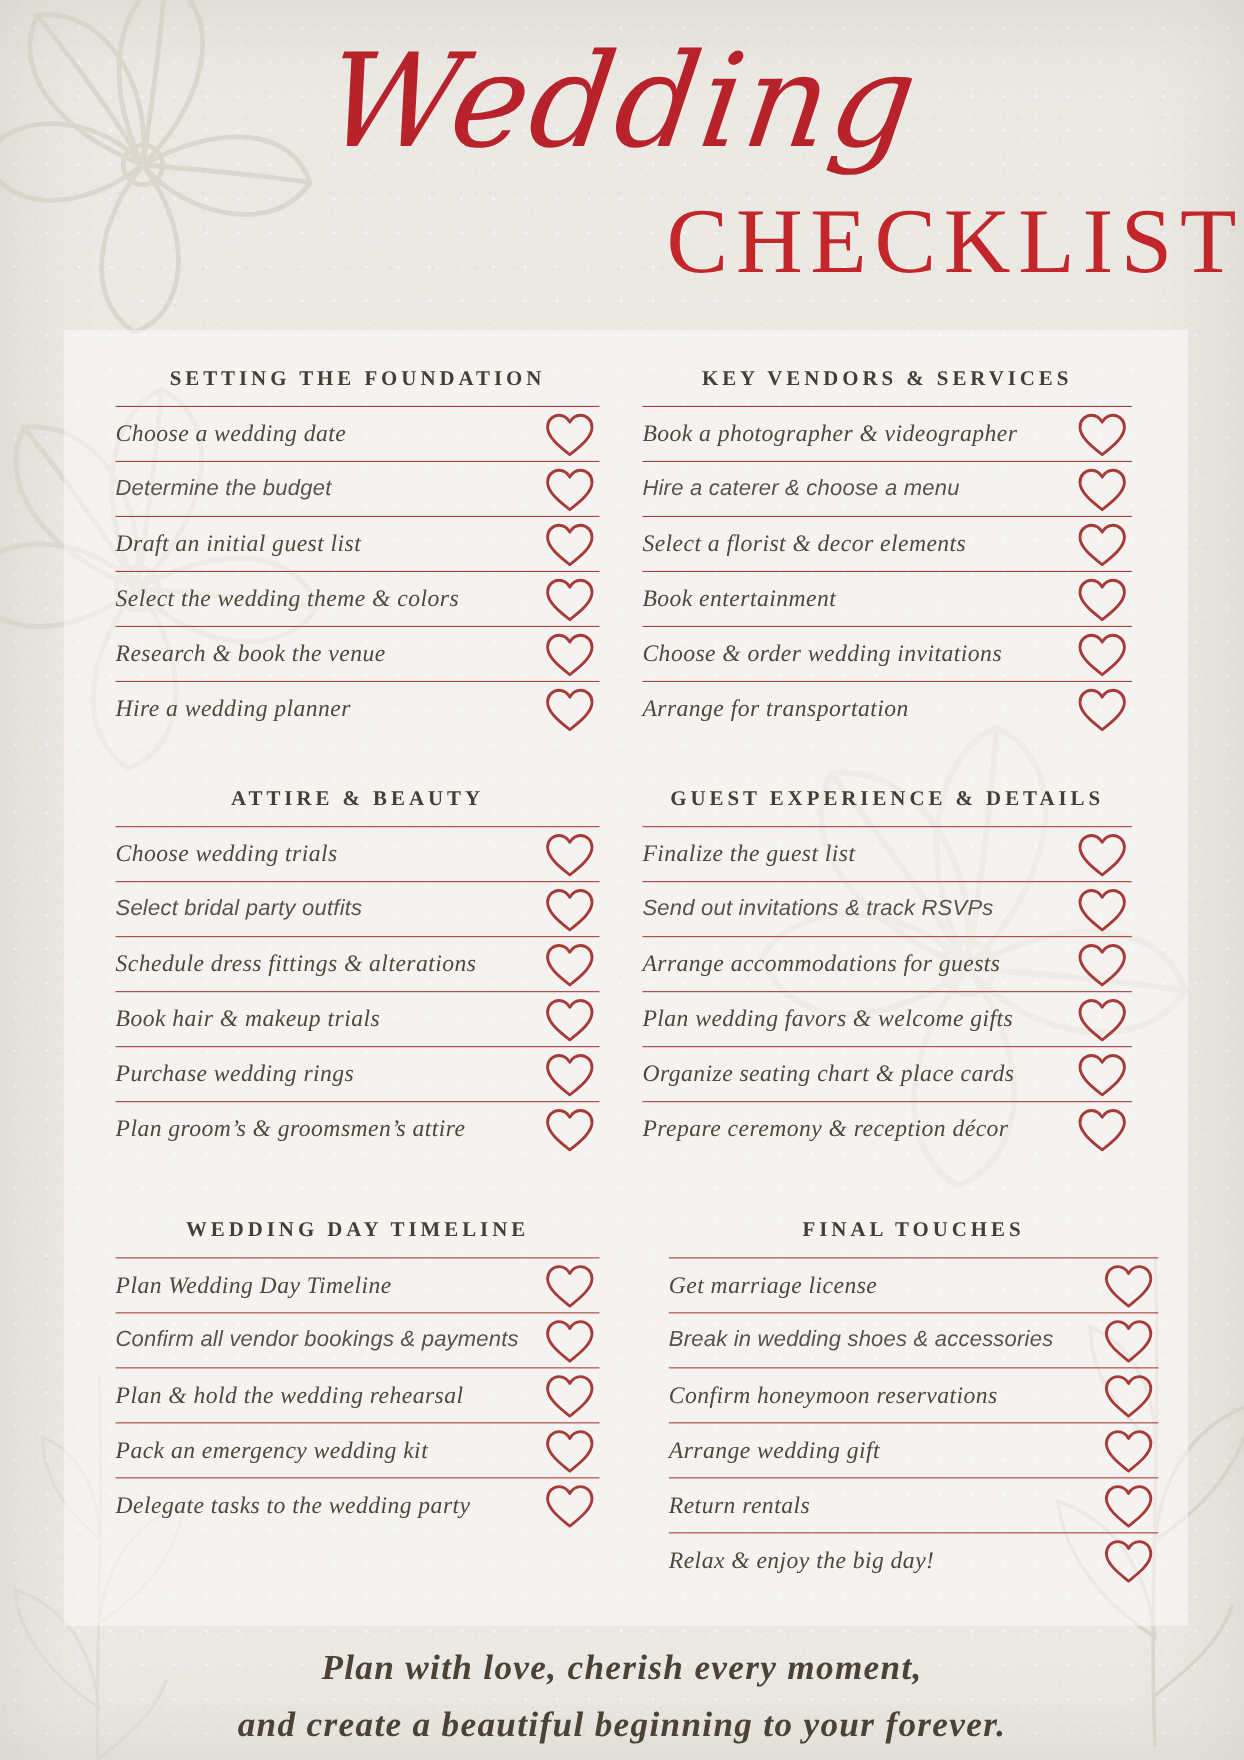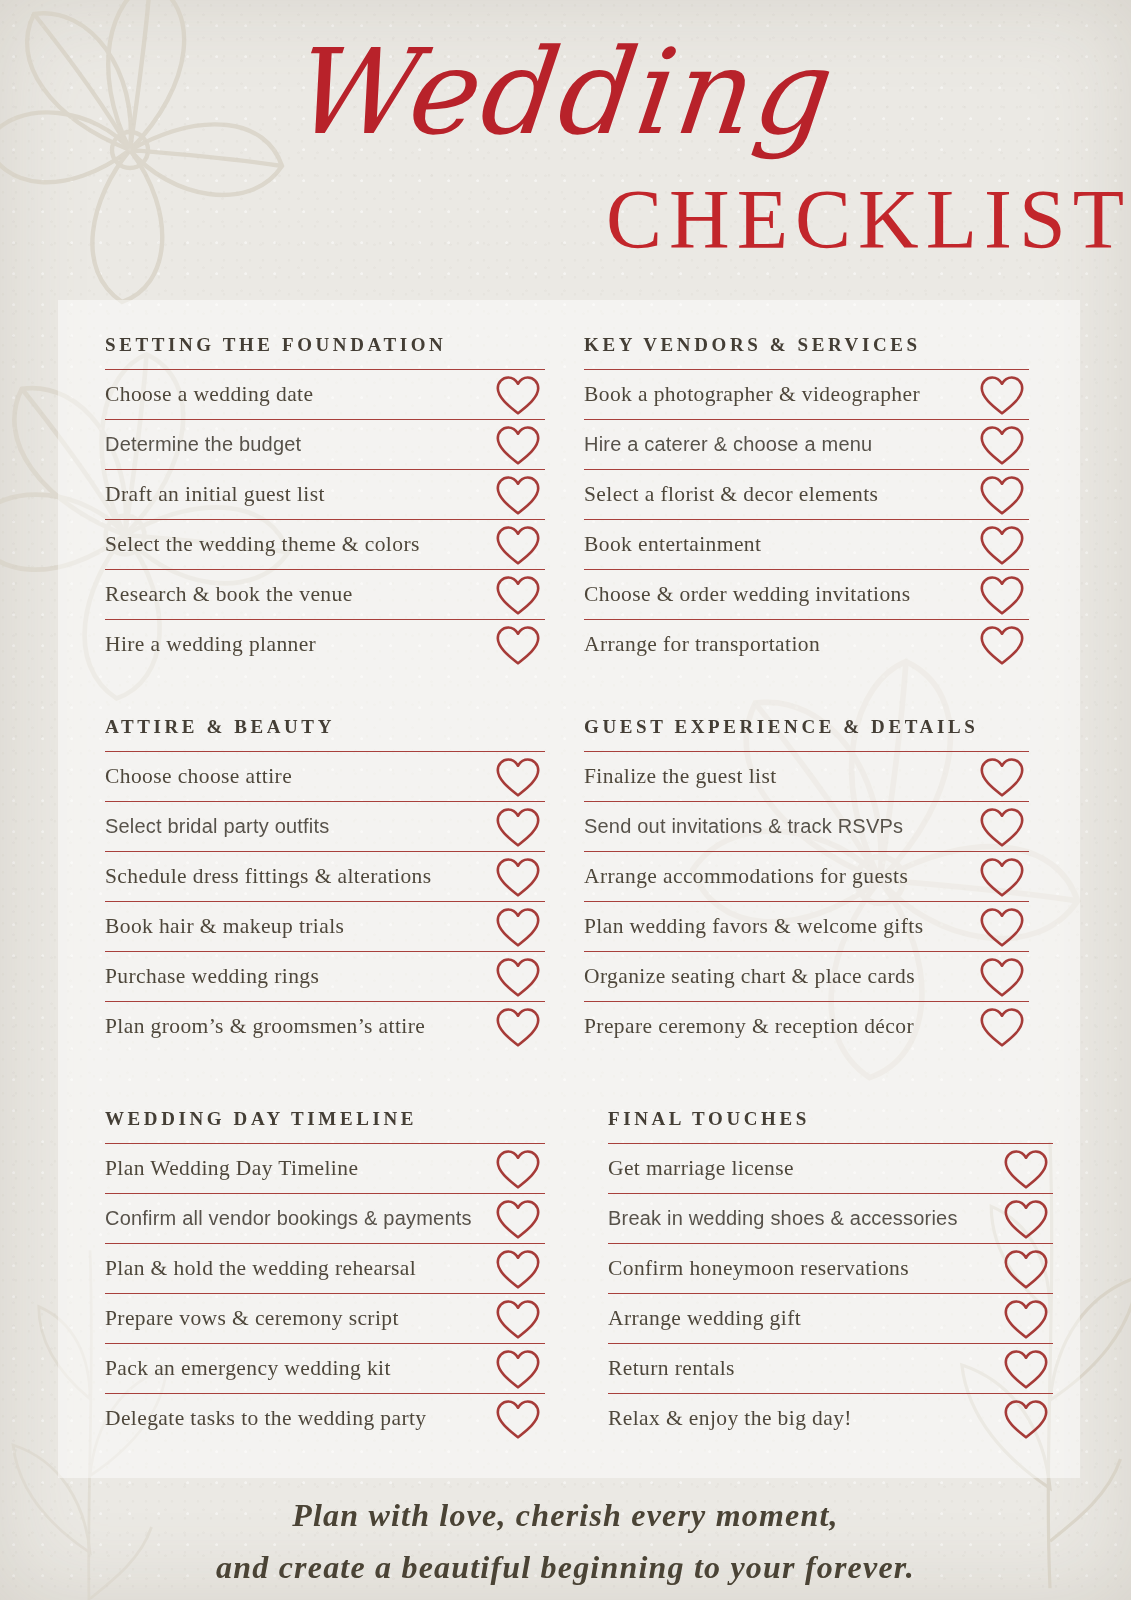--- a/index.html
+++ b/index.html
@@ -33,30 +33,30 @@
   }
   
   .section{position:absolute;}
   .s1{left:105px;top:334px;width:440px;}
   .s2{left:584px;top:334px;width:445px;}
   .s3{left:105px;top:716px;width:440px;}
   .s4{left:584px;top:716px;width:445px;}
   .s5{left:105px;top:1108px;width:440px;}
   .s6{left:564px;top:1108px;width:445px;margin-left:44px;}
   .heading{
-    text-align:left;font-family:"Liberation Serif",serif;font-weight:700;
+    text-align:center;font-family:"Liberation Serif",serif;font-weight:700;
     font-size:19px;letter-spacing:3.6px;color:#443e35;
     margin:0 0 13px 0;
   }
   .rows .row{
     height:49px;display:flex;align-items:center;justify-content:space-between;
     border-top:1.6px solid #a8403c;
   }
   .task{
-    font-family:"Liberation Serif",serif;
+    font-family:"Liberation Serif",serif;font-style:italic;
     font-size:21.5px;color:#4e473b;letter-spacing:0.4px;
     white-space:nowrap;
   }
   
   .rows .row:nth-child(2) .task{
     font-family:"Liberation Sans",sans-serif;font-size:20px;color:#57524a;letter-spacing:0.2px;
   }
   .heart{width:50px;height:44px;stroke:#a63b38;fill:none;stroke-width:1.25;flex:0 0 auto;margin-right:2px;}
   
   .footer{
@@ -200,21 +200,21 @@
             <use href="#heart"></use>
           </svg>
         </div>
     </div>
   </div>
 
   <div class="section s3">
     <div class="heading">ATTIRE &amp; BEAUTY</div>
     <div class="rows">
       <div class="row">
-          <span class="task">Choose choose attire</span>
+          <span class="task">Choose wedding trials</span>
           <svg class="heart">
             <use href="#heart"></use>
           </svg>
         </div>
       <div class="row">
           <span class="task">Select bridal party outfits</span>
           <svg class="heart">
             <use href="#heart"></use>
           </svg>
         </div>
@@ -297,26 +297,20 @@
           </svg>
         </div>
       <div class="row">
           <span class="task">Confirm all vendor bookings &amp; payments</span>
           <svg class="heart">
             <use href="#heart"></use>
           </svg>
         </div>
       <div class="row">
           <span class="task">Plan &amp; hold the wedding rehearsal</span>
-          <svg class="heart">
-            <use href="#heart"></use>
-          </svg>
-        </div>
-      <div class="row">
-          <span class="task">Prepare vows &amp; ceremony script</span>
           <svg class="heart">
             <use href="#heart"></use>
           </svg>
         </div>
       <div class="row">
           <span class="task">Pack an emergency wedding kit</span>
           <svg class="heart">
             <use href="#heart"></use>
           </svg>
         </div>

